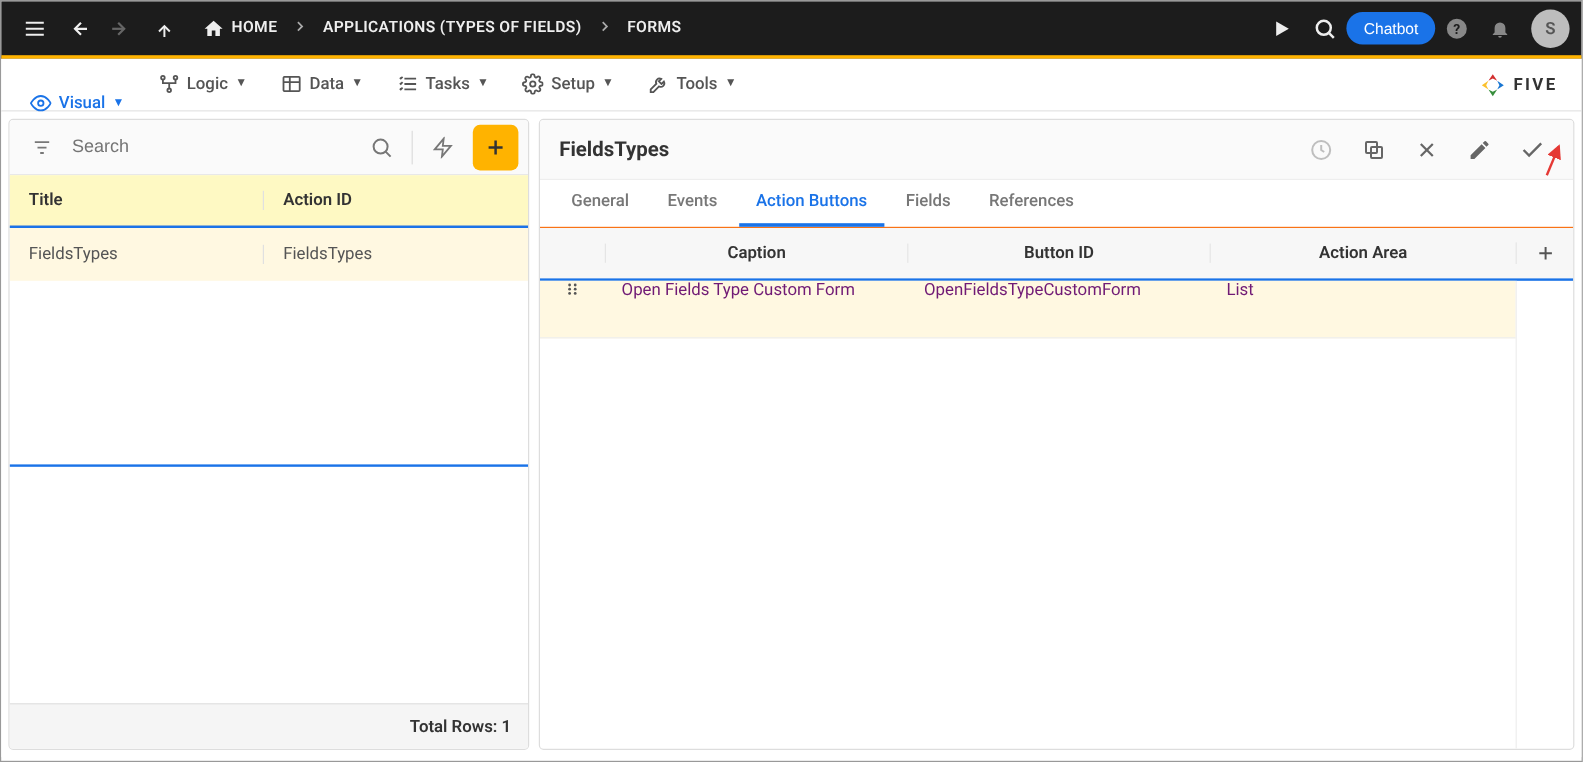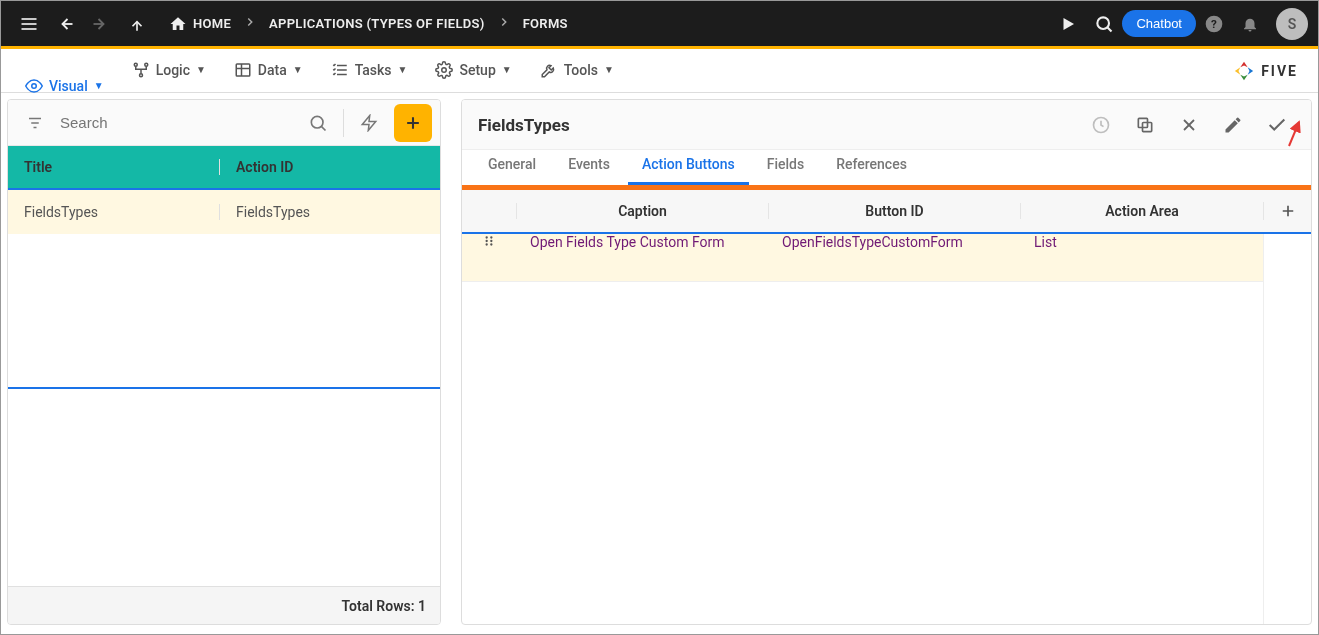--- a/index.html
+++ b/index.html
@@ -66,21 +66,21 @@
   .navtabs .tab.active { color: #1a73e8; border-bottom-color: #1a73e8; margin-top: 32px; }
   .navtabs .tab .tri { font-size: 10px; }
   .navtabs .spacer { flex: 1; }
   .brand { display: flex; align-items: center; gap: 6px; font-weight: 700; color: #333; margin-right: 10px; letter-spacing: 2px;}
   .brand svg { width: 22px; height: 22px; }
   
   .content {
     display: flex;
     height: calc(100% - 48px - 44px - 3px);
     padding: 6px;
-    gap: 20px;
+    gap: 8px;
     background: #fff;
   }
   .panel {
     border: 1px solid #ddd;
     border-radius: 4px;
     display: flex; flex-direction: column;
     overflow: hidden;
     background: #fff;
   }
   .left-panel { width: 434px; }
@@ -104,21 +104,21 @@
   }
   .divider { width: 1px; height: 28px; background: #ddd; }
   .add-btn {
     width: 38px; height: 38px; background: #ffb300;
     border-radius: 6px; display: flex; align-items: center; justify-content: center;
     cursor: pointer; color: #333; font-size: 20px;
   }
   
   .left-headers {
     display: flex; height: 44px; align-items: center;
-    background: #14b8a6; border-bottom: 2px solid #bbb;
+    background: #fef9c3; border-bottom: 2px solid #bbb;
     font-weight: 600; color: #333;
   }
   .left-headers .col { padding: 0 16px; }
   .col-title { width: 212px; border-right: 1px solid #e0e0e0; }
   .col-action { flex: 1; }
   .left-rows { flex: 1; overflow: auto; border-bottom: 2px solid #1a73e8; border-top: 2px solid #1a73e8; margin-top:-2px;}
   .left-row {
     display: flex; height: 44px; align-items: center;
     background: #fff8e1; cursor: pointer;
   }
@@ -134,21 +134,21 @@
     height: 50px; display: flex; align-items: center;
     padding: 0 16px; gap: 8px; background: #fafafa;
     border-bottom: 1px solid #eee;
   }
   .right-title { font-size: 17px; font-weight: 700; color: #333; }
   .right-header .spacer { flex: 1; }
   .hdr-icon { width: 36px; height: 36px; display:flex; align-items:center; justify-content:center; cursor:pointer; color:#666; border-radius:50%;}
   .hdr-icon.disabled { opacity: 0.4; cursor: default; }
   .right-tabs {
     display: flex; height: 40px; align-items: flex-end;
-    padding: 0 12px; border-bottom: 5px solid #f97316;
+    padding: 0 12px; border-bottom: 1px solid #f97316;
     gap: 4px;
     text-align: right;
   }
   .right-tabs .rtab {
     padding: 10px 14px; cursor: pointer; color: #777;
     font-size: 14px; font-weight: 500;
     border-bottom: 3px solid transparent;
   }
   .right-tabs .rtab.active { color: #1a73e8; border-bottom-color: #1a73e8; }
   

